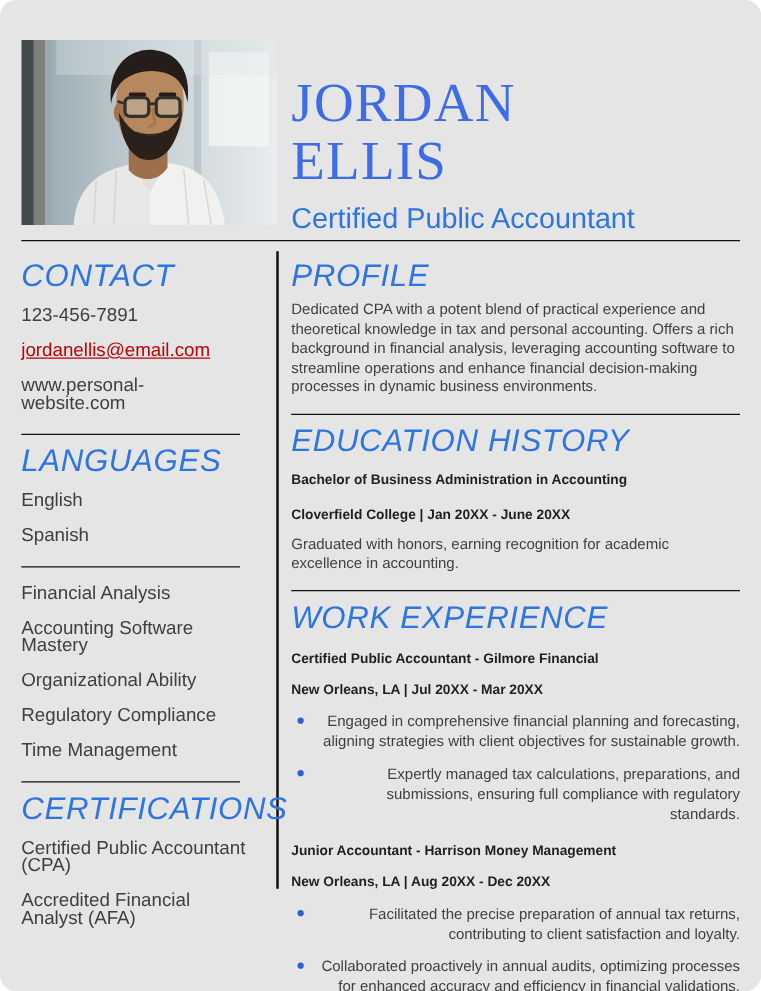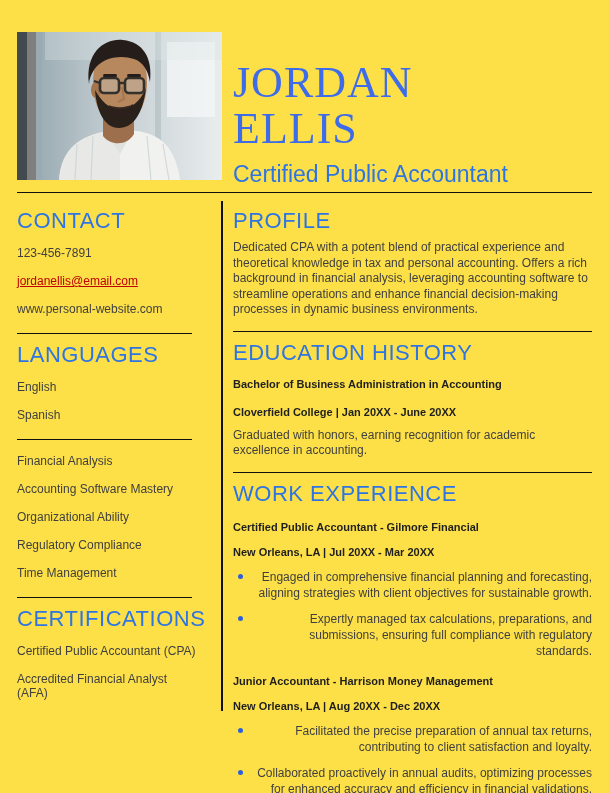--- a/index.html
+++ b/index.html
@@ -8,21 +8,21 @@
     --bullet-blue: #2F5FD7;
     --link-red: #C00000;
     --body-text: #3F3F3F;
     --bold-text: #1F1F1F;
     --rule-color: #111111;
   }
   * { margin:0; padding:0; box-sizing:border-box; }
   html,body { background:#ffffff; }
   body { font-family:"Liberation Sans", sans-serif; }
   .page {
-    position:relative; width:609px; height:793px; background:#fde047; overflow:hidden;
+    position:relative; width:609px; height:793px; background:#e5e5e5; overflow:hidden;border-radius:13px;
   }
   .photo {
     position:absolute; left:17px; top:32px; width:205px; height:148px; overflow:hidden;
   }
   .photo svg { display:block; width:100%; height:100%; }
   .name-block { position:absolute; left:233px; top:60px; width:360px; }
   .name-line {
     font-family:"Liberation Serif", serif;
     font-size:44px; line-height:46px; letter-spacing:1px;
     color:var(--name-blue); font-weight:400;
@@ -34,24 +34,24 @@
     position:absolute; left:17px; top:192px; width:575px; height:0;
     border-top:1.5px solid var(--rule-color);
   }
   .v-divider {
     position:absolute; left:221px; top:201px; width:1.5px; height:510px;
     background:var(--rule-color);
   }
   .left-col { position:absolute; left:17px; top:200px; width:180px; }
   .right-col { position:absolute; left:233px; top:200px; width:359px; }
   h2.section-heading {
-    font-size:22px; line-height:22px; font-weight:400; letter-spacing:0.5px;
-    color:var(--accent-blue); margin-top:10px;
+    font-size:25px; line-height:22px; font-weight:400; letter-spacing:0.5px;
+    color:var(--accent-blue); margin-top:10px;font-style:italic;
   }
-  .side-item { margin-top:14px; font-size:12px; line-height:14px; color:var(--body-text); }
+  .side-item { margin-top:14px; font-size:15px; line-height:14px; color:var(--body-text); }
   .email-link {
     display:inline-block; color:var(--link-red); text-decoration:underline; cursor:pointer;
   }
   .side-rule { margin-top:17px; width:175px; border-top:1.5px solid var(--rule-color); }
   .main-rule { margin-top:13px; width:359px; border-top:1.5px solid var(--rule-color); }
   .body-p { margin-top:8px; font-size:12px; line-height:15.5px; color:var(--body-text); }
   .bold-line { font-size:11px; line-height:15px; font-weight:700; color:var(--bold-text); }
   .degree { margin-top:13px; }
   .school { margin-top:13px; }
   .job-title { margin-top:15px; }

